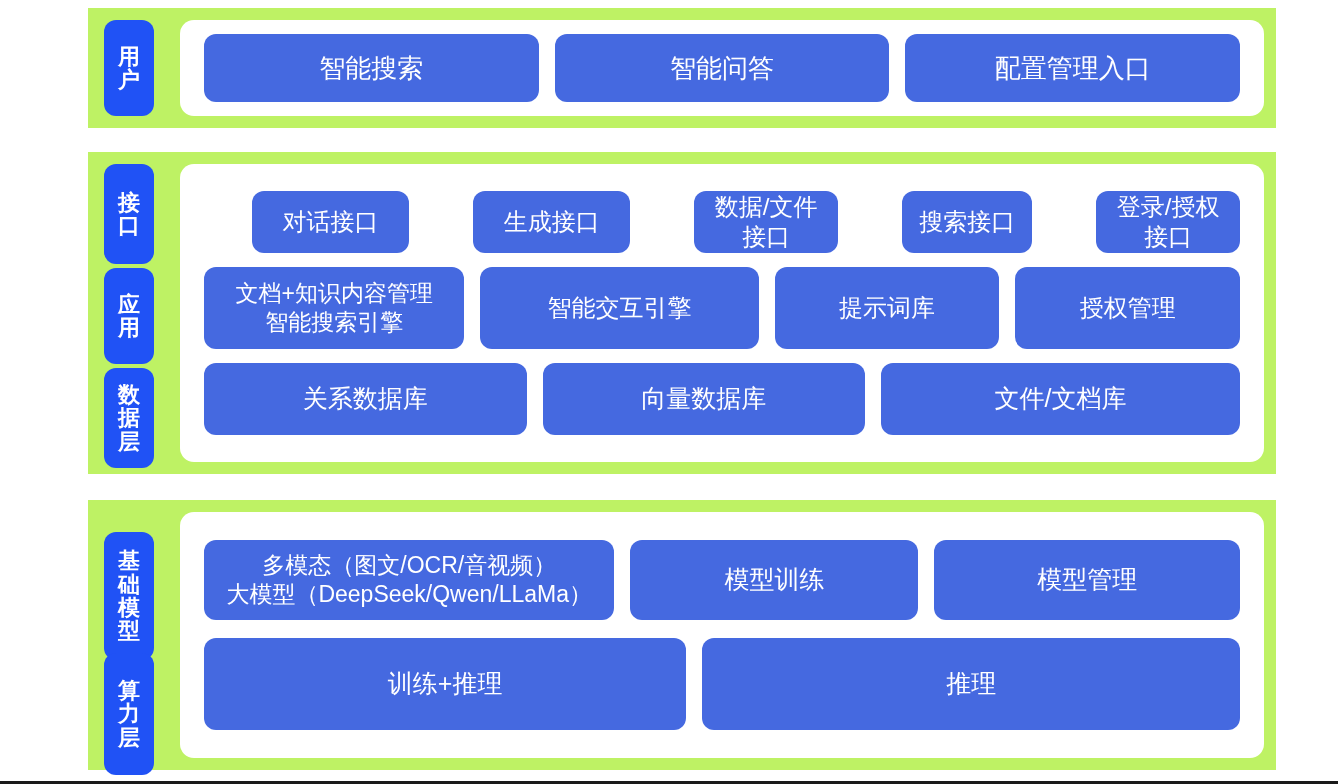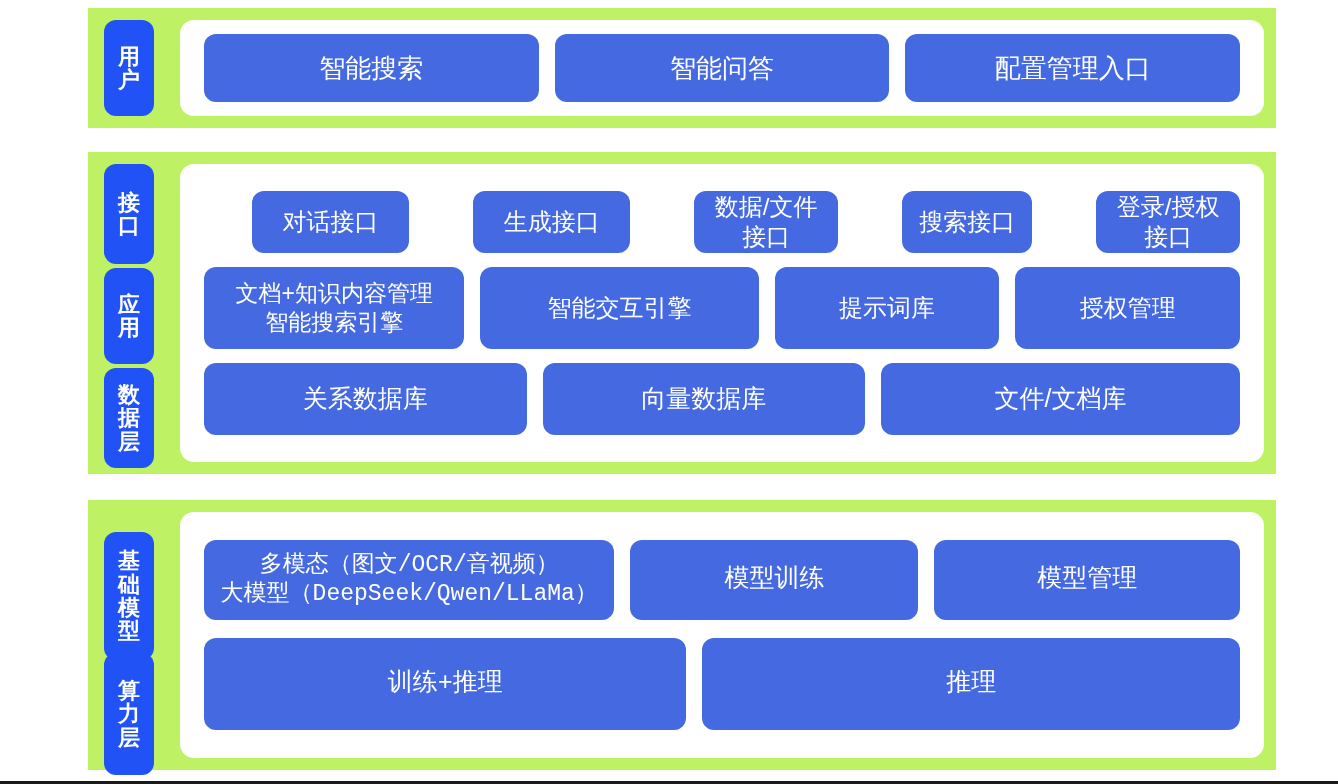--- a/index.html
+++ b/index.html
@@ -44,21 +44,21 @@
     box-sizing: border-box;
     padding: 14px 24px;
     display: flex;
     flex-direction: column;
     justify-content: center;
     gap: 14px;
   }
 
   #section-user   { top: 8px;   height: 120px; }
   #section-mid    { top: 152px; height: 322px; }
-  #section-infra  { top: 500px; height: 270px; font-family: Liberation Mono, monospace; }
+  #section-infra  { top: 500px; height: 270px; }
 
   
   .side-label {
     position: absolute;
     left: 104px;
     width: 50px;
     background: #2052f5;
     border-radius: 12px;
     color: #ffffff;
     font-size: 22px;

